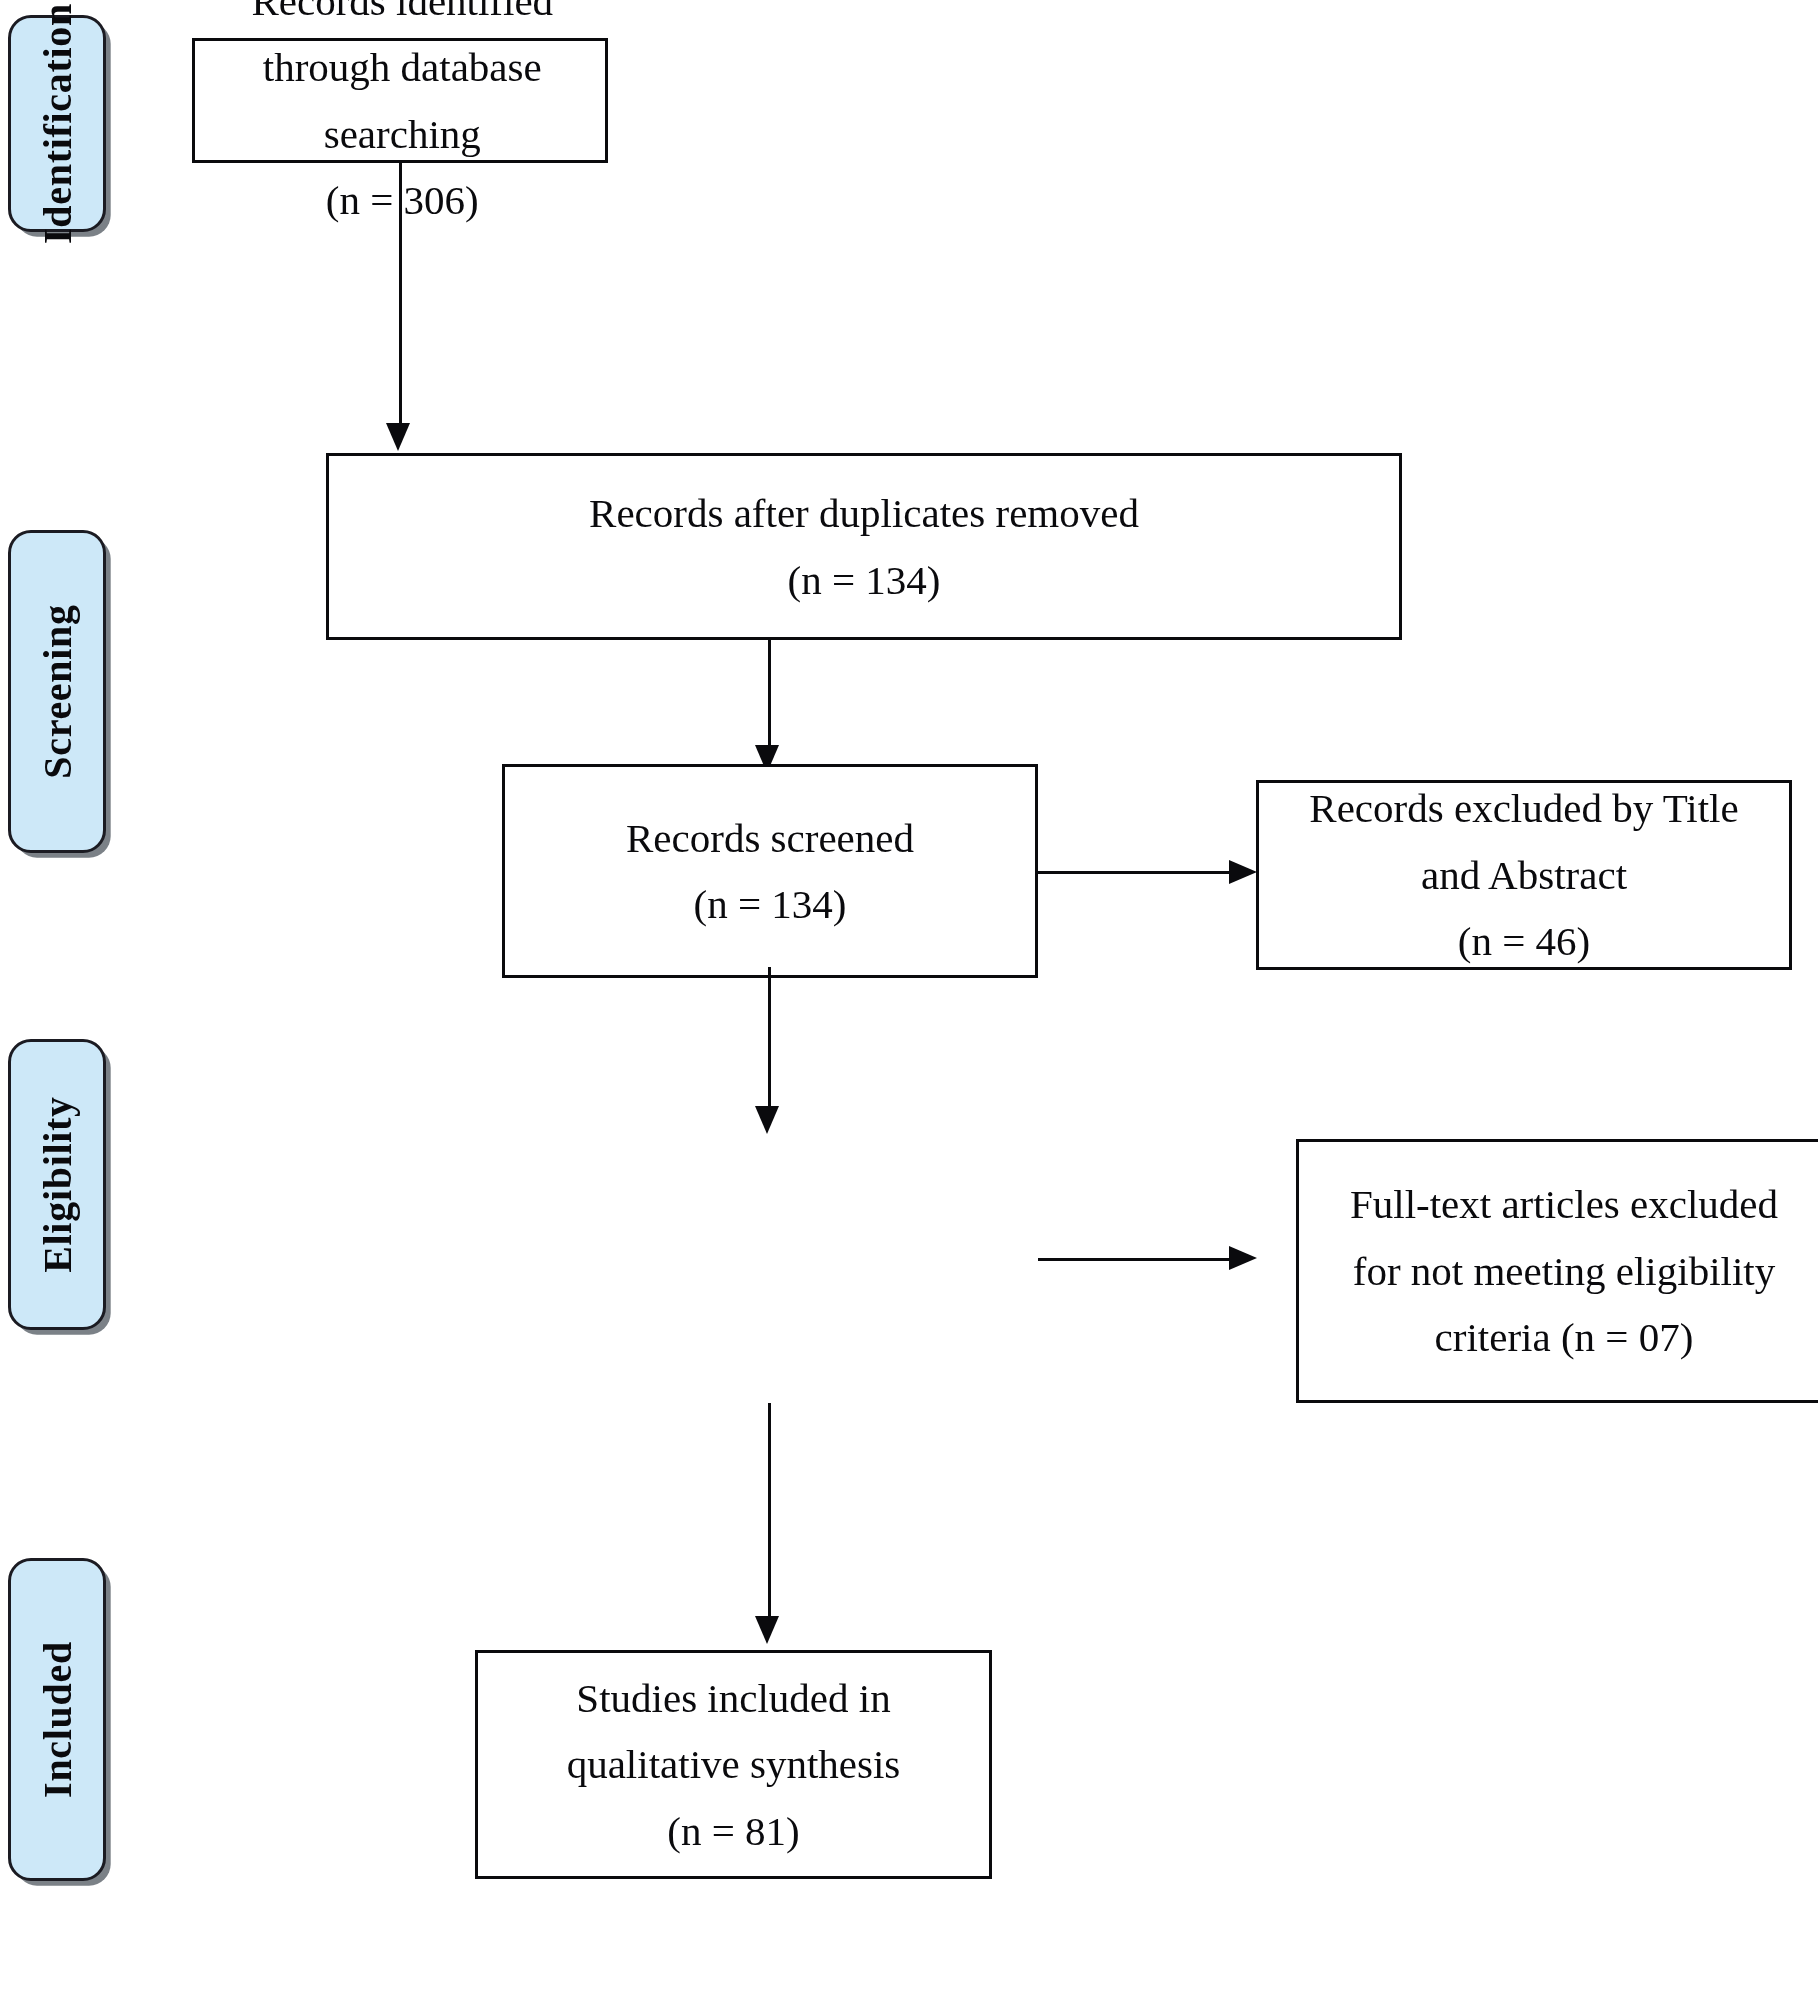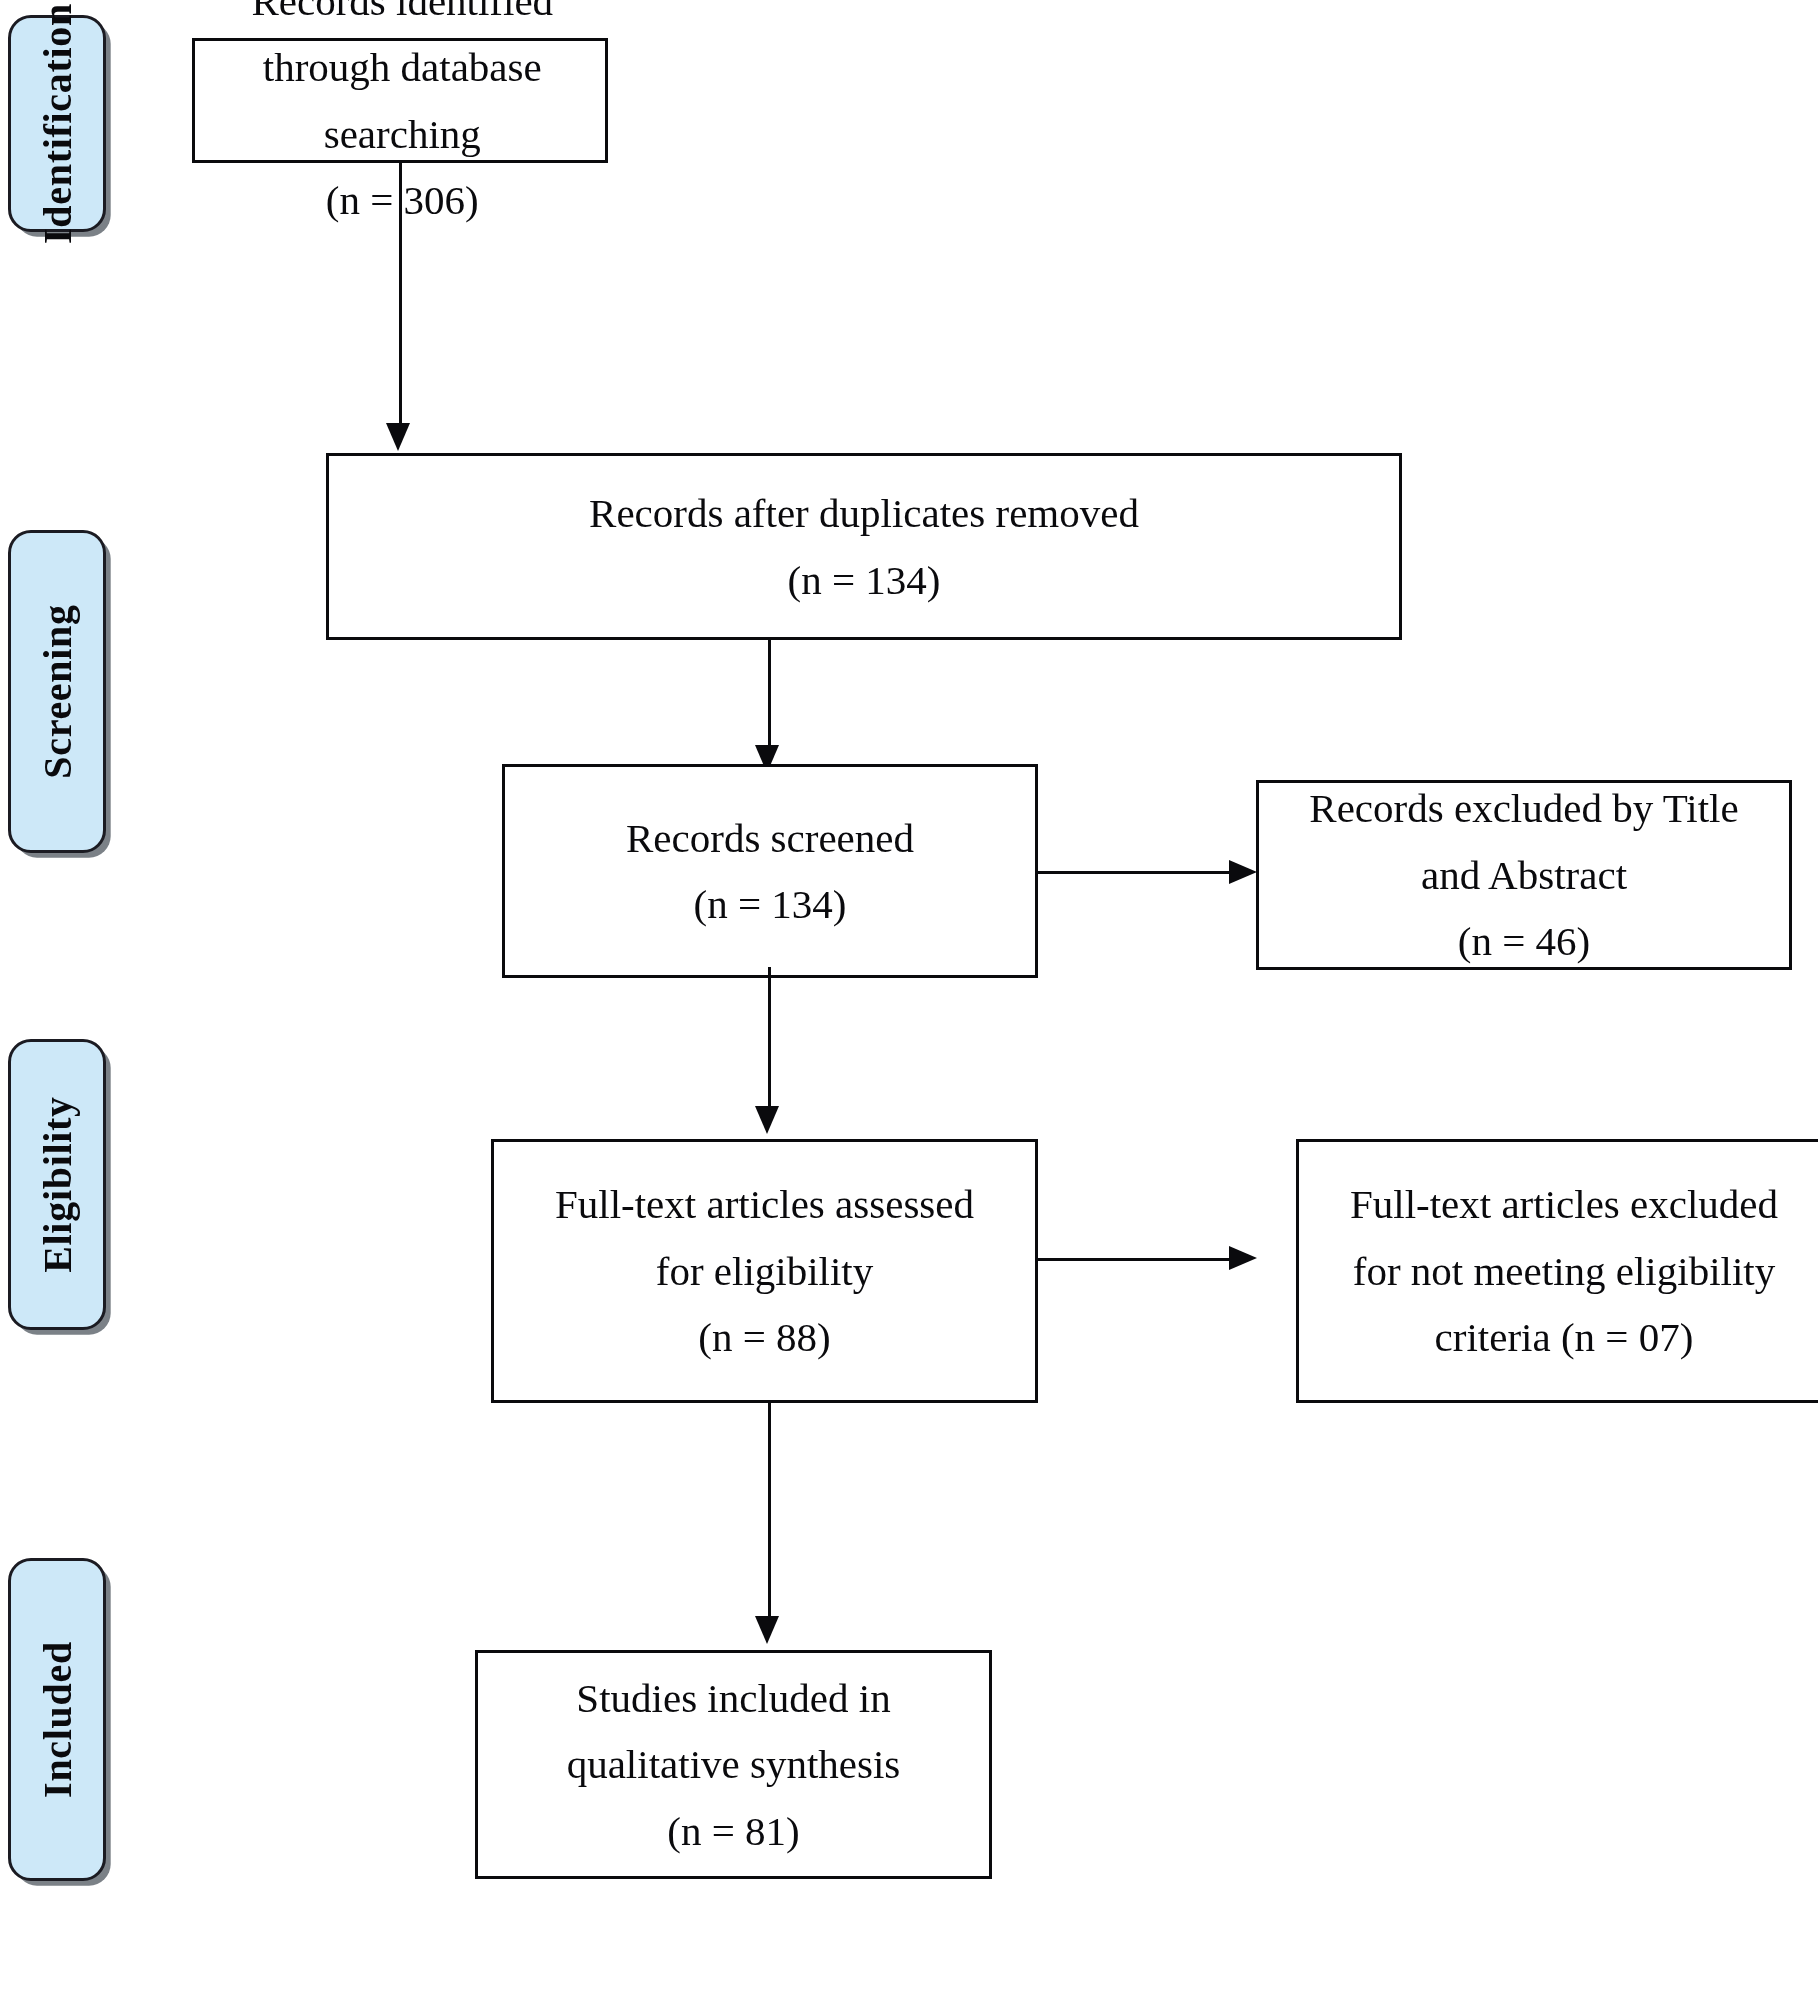--- a/index.html
+++ b/index.html
@@ -136,25 +136,20 @@
 and Abstract
 (n = 46)</span>
   </div>
 
   <div class="h-line" style="left:1038px; top:871px; width:194px; height:3.4px;"></div>
   <div class="arrow-right" style="left:1229px; top:860px;"></div>
 
   <div class="v-line" style="left:768px; top:967px; width:3.4px; height:142px;"></div>
   <div class="arrow-down" style="left:755px; top:1106px;"></div>
 
-  <div class="flow-box" style="left:491px; top:1139px; width:547px; height:264px;">
-    <span class="box-text">Full-text articles assessed
-for eligibility
-(n = 88)</span>
-  </div>
 
   <div class="flow-box" style="left:1256px; top:1139px; width:536px; height:264px;margin-left:40px;">
     <span class="box-text">Full-text articles excluded
 for not meeting eligibility
 criteria (n = 07)</span>
   </div>
 
   <div class="h-line" style="left:1038px; top:1258px; width:194px; height:3.4px;"></div>
   <div class="arrow-right" style="left:1229px; top:1246px;"></div>
 

